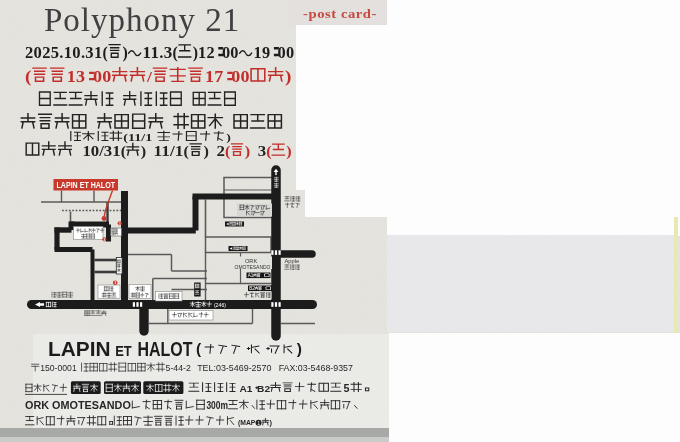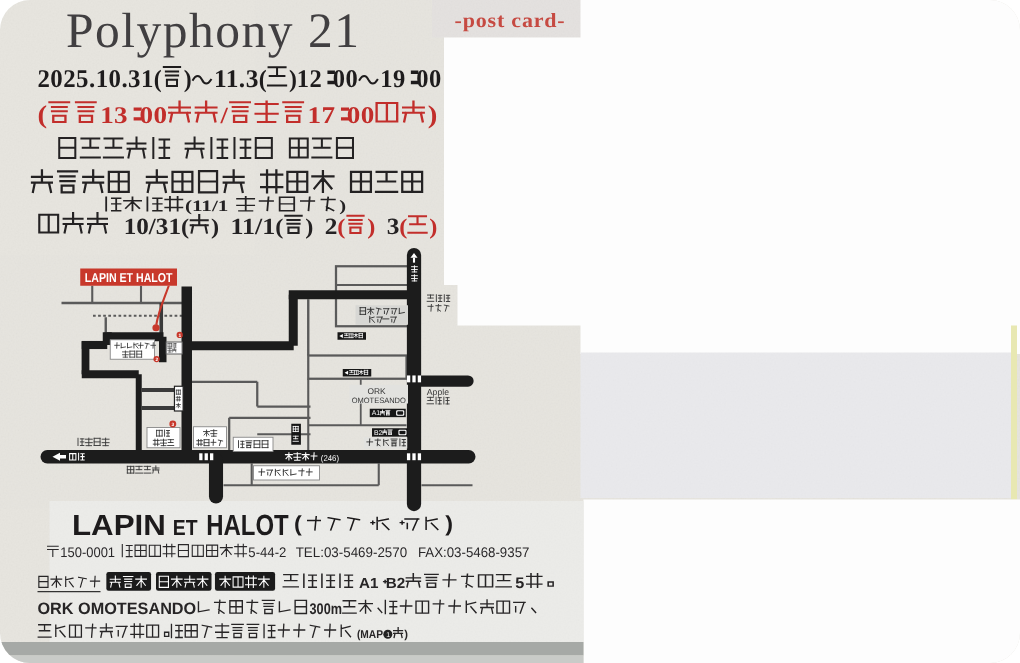--- a/index.html
+++ b/index.html
@@ -1,15 +1,15 @@
 <!DOCTYPE html>
 <html><head><meta charset="utf-8">
 <style>
 html,body{margin:0;padding:0;background:#fff;}
-#card{position:relative;width:680px;height:442px;overflow:hidden;font-family:"Liberation Sans",sans-serif;border-radius:20px;}
+#card{position:relative;width:680px;height:442px;overflow:hidden;font-family:"Liberation Sans",sans-serif;}
 svg{display:block;}
 </style></head>
 <body>
 <div id="card">
     <svg width="680" height="442" viewBox="0 0 680 442">
       <rect x="0" y="0" width="680" height="442" fill="#eceae4"></rect>
       <rect x="288" y="0" width="100" height="25" fill="#eae7e5"></rect>
       <rect x="0" y="0" width="680" height="442" filter="url(#gr)" opacity="0.05"></rect>
       <rect x="387" y="0" width="293" height="236" fill="#fdfdfd"></rect>
       <rect x="296" y="25" width="95" height="165" fill="#fdfdfd"></rect>

